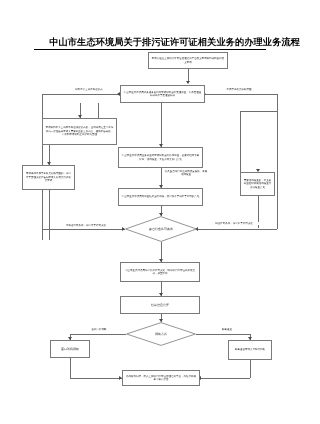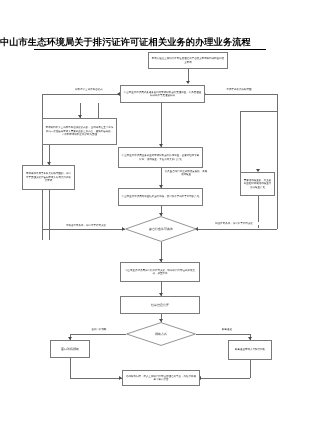--- a/index.html
+++ b/index.html
@@ -21,21 +21,21 @@
     left: 0;
     top: 0;
     width: 300px;
     height: 424px;
   }
   .title {
     position: absolute;
     left: 0;
     top: 36px;
     width: 300px;
-    text-align: left;
+    text-align: right;
     font-size: 9.2px;
     font-weight: bold;
     letter-spacing: 0.1px;
     color: #000;
     line-height: 11px;
   }
   .title-rule {
     position: absolute;
     left: 34px;
     top: 49px;

